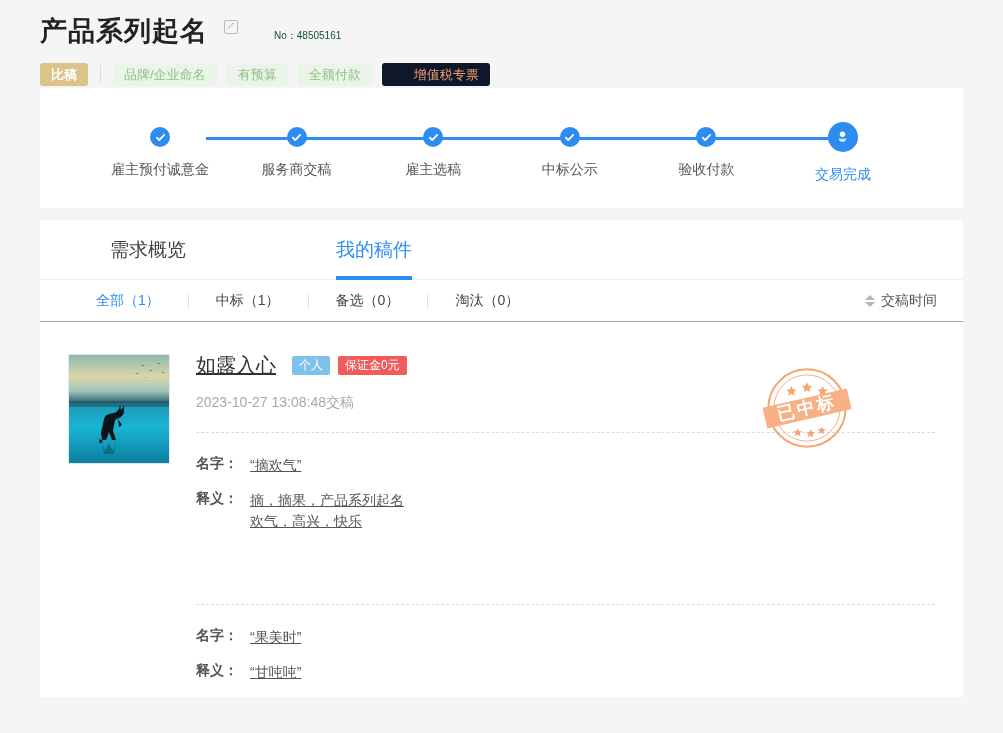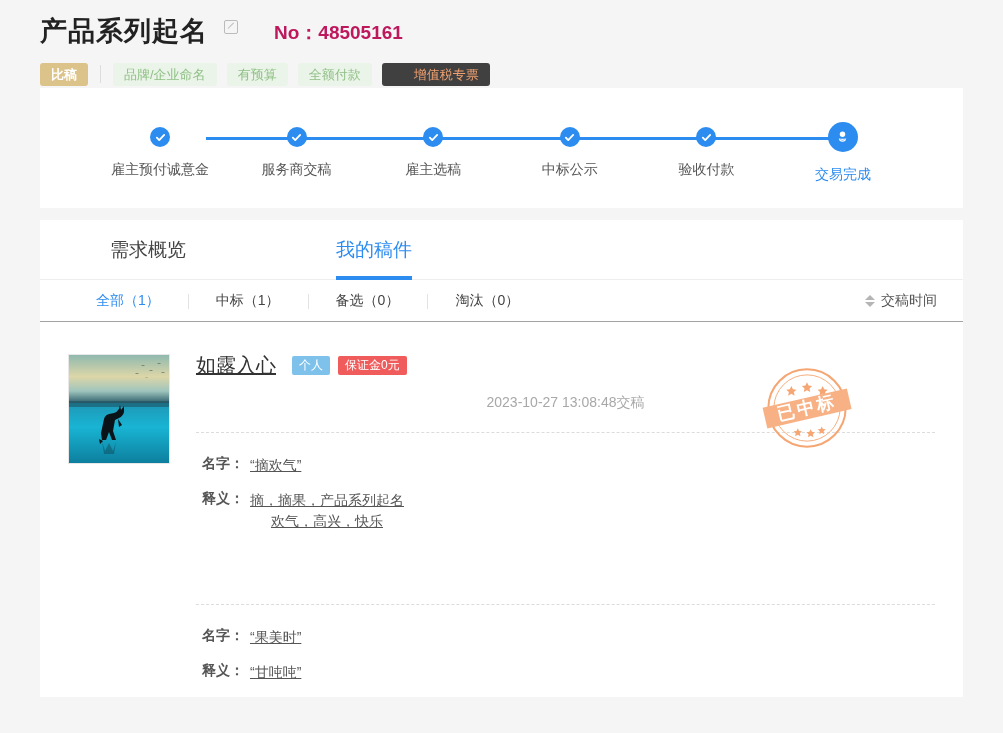--- a/index.html
+++ b/index.html
@@ -22,33 +22,33 @@
     width: 14px; height: 14px; margin-left: 16px;
     border: 1px solid #bbb; border-radius: 2px;
     position: relative; top: -6px; display: inline-block;
   }
   .edit-icon::after {
     content: ""; position: absolute; left: 3px; top: 7px;
     width: 8px; height: 1px; background: #bbb;
     transform: rotate(-45deg); transform-origin: left center;
   }
   .order-no {
-    margin-left: 36px; font-size: 19px; color: #be185d;
-    position: relative; top: -1px; font-weight: bold;
+    margin-left: 36px; font-size: 10px; color: #14532d;
+    position: relative; top: -1px;
   }
 
   .tag-row { display: flex; align-items: center; margin-top: 12px; height: 24px; }
   .tag {
     font-size: 13px; padding: 3px 11px; border-radius: 3px;
     line-height: 17px; white-space: nowrap;
   }
   .tag-primary { background: #dbc389; color: #fff; font-weight: bold; }
   .tag-sep { width: 1px; height: 18px; background: #ddd; margin: 0 12px; }
   .tag-green { background: #eaf4e8; color: #8fbf85; margin-right: 10px; border-radius: 3px; }
-  .tag-orange { background: #404040; color: #f0a070; border-radius: 3px; padding-left: 32px; }
+  .tag-orange { background: #0f172a; color: #f0a070; border-radius: 3px; padding-left: 32px; }
 
   
   .card { background: #fff; margin: 0 40px; }
   .card-steps { height: 120px; display: flex; align-items: center; }
 
   
   .stepper {
     position: relative; width: 100%;
     padding: 0 60px; display: flex; justify-content: space-between;
   }
@@ -70,21 +70,21 @@
     width: 30px; height: 30px; margin-top: 10px;
   }
   .step-label {
     margin-top: 14px; font-size: 14px; color: #555; white-space: nowrap;
   }
   .step.current .step-label { color: #2d8cf0; }
   .check-svg { width: 11px; height: 11px; }
   .medal-svg { width: 17px; height: 17px; }
 
   
-  .card-tabs { margin-top: 12px; text-align: center; }
+  .card-tabs { margin-top: 12px; }
   .tabs {
     display: flex; height: 60px; align-items: center;
     border-bottom: 1px solid #eee; padding-left: 70px;
   }
   .tab {
     font-size: 19px; color: #444; position: relative;
     height: 60px; line-height: 60px; cursor: pointer;
     margin-right: 150px;
   }
   .tab.active { color: #2d8cf0; }

